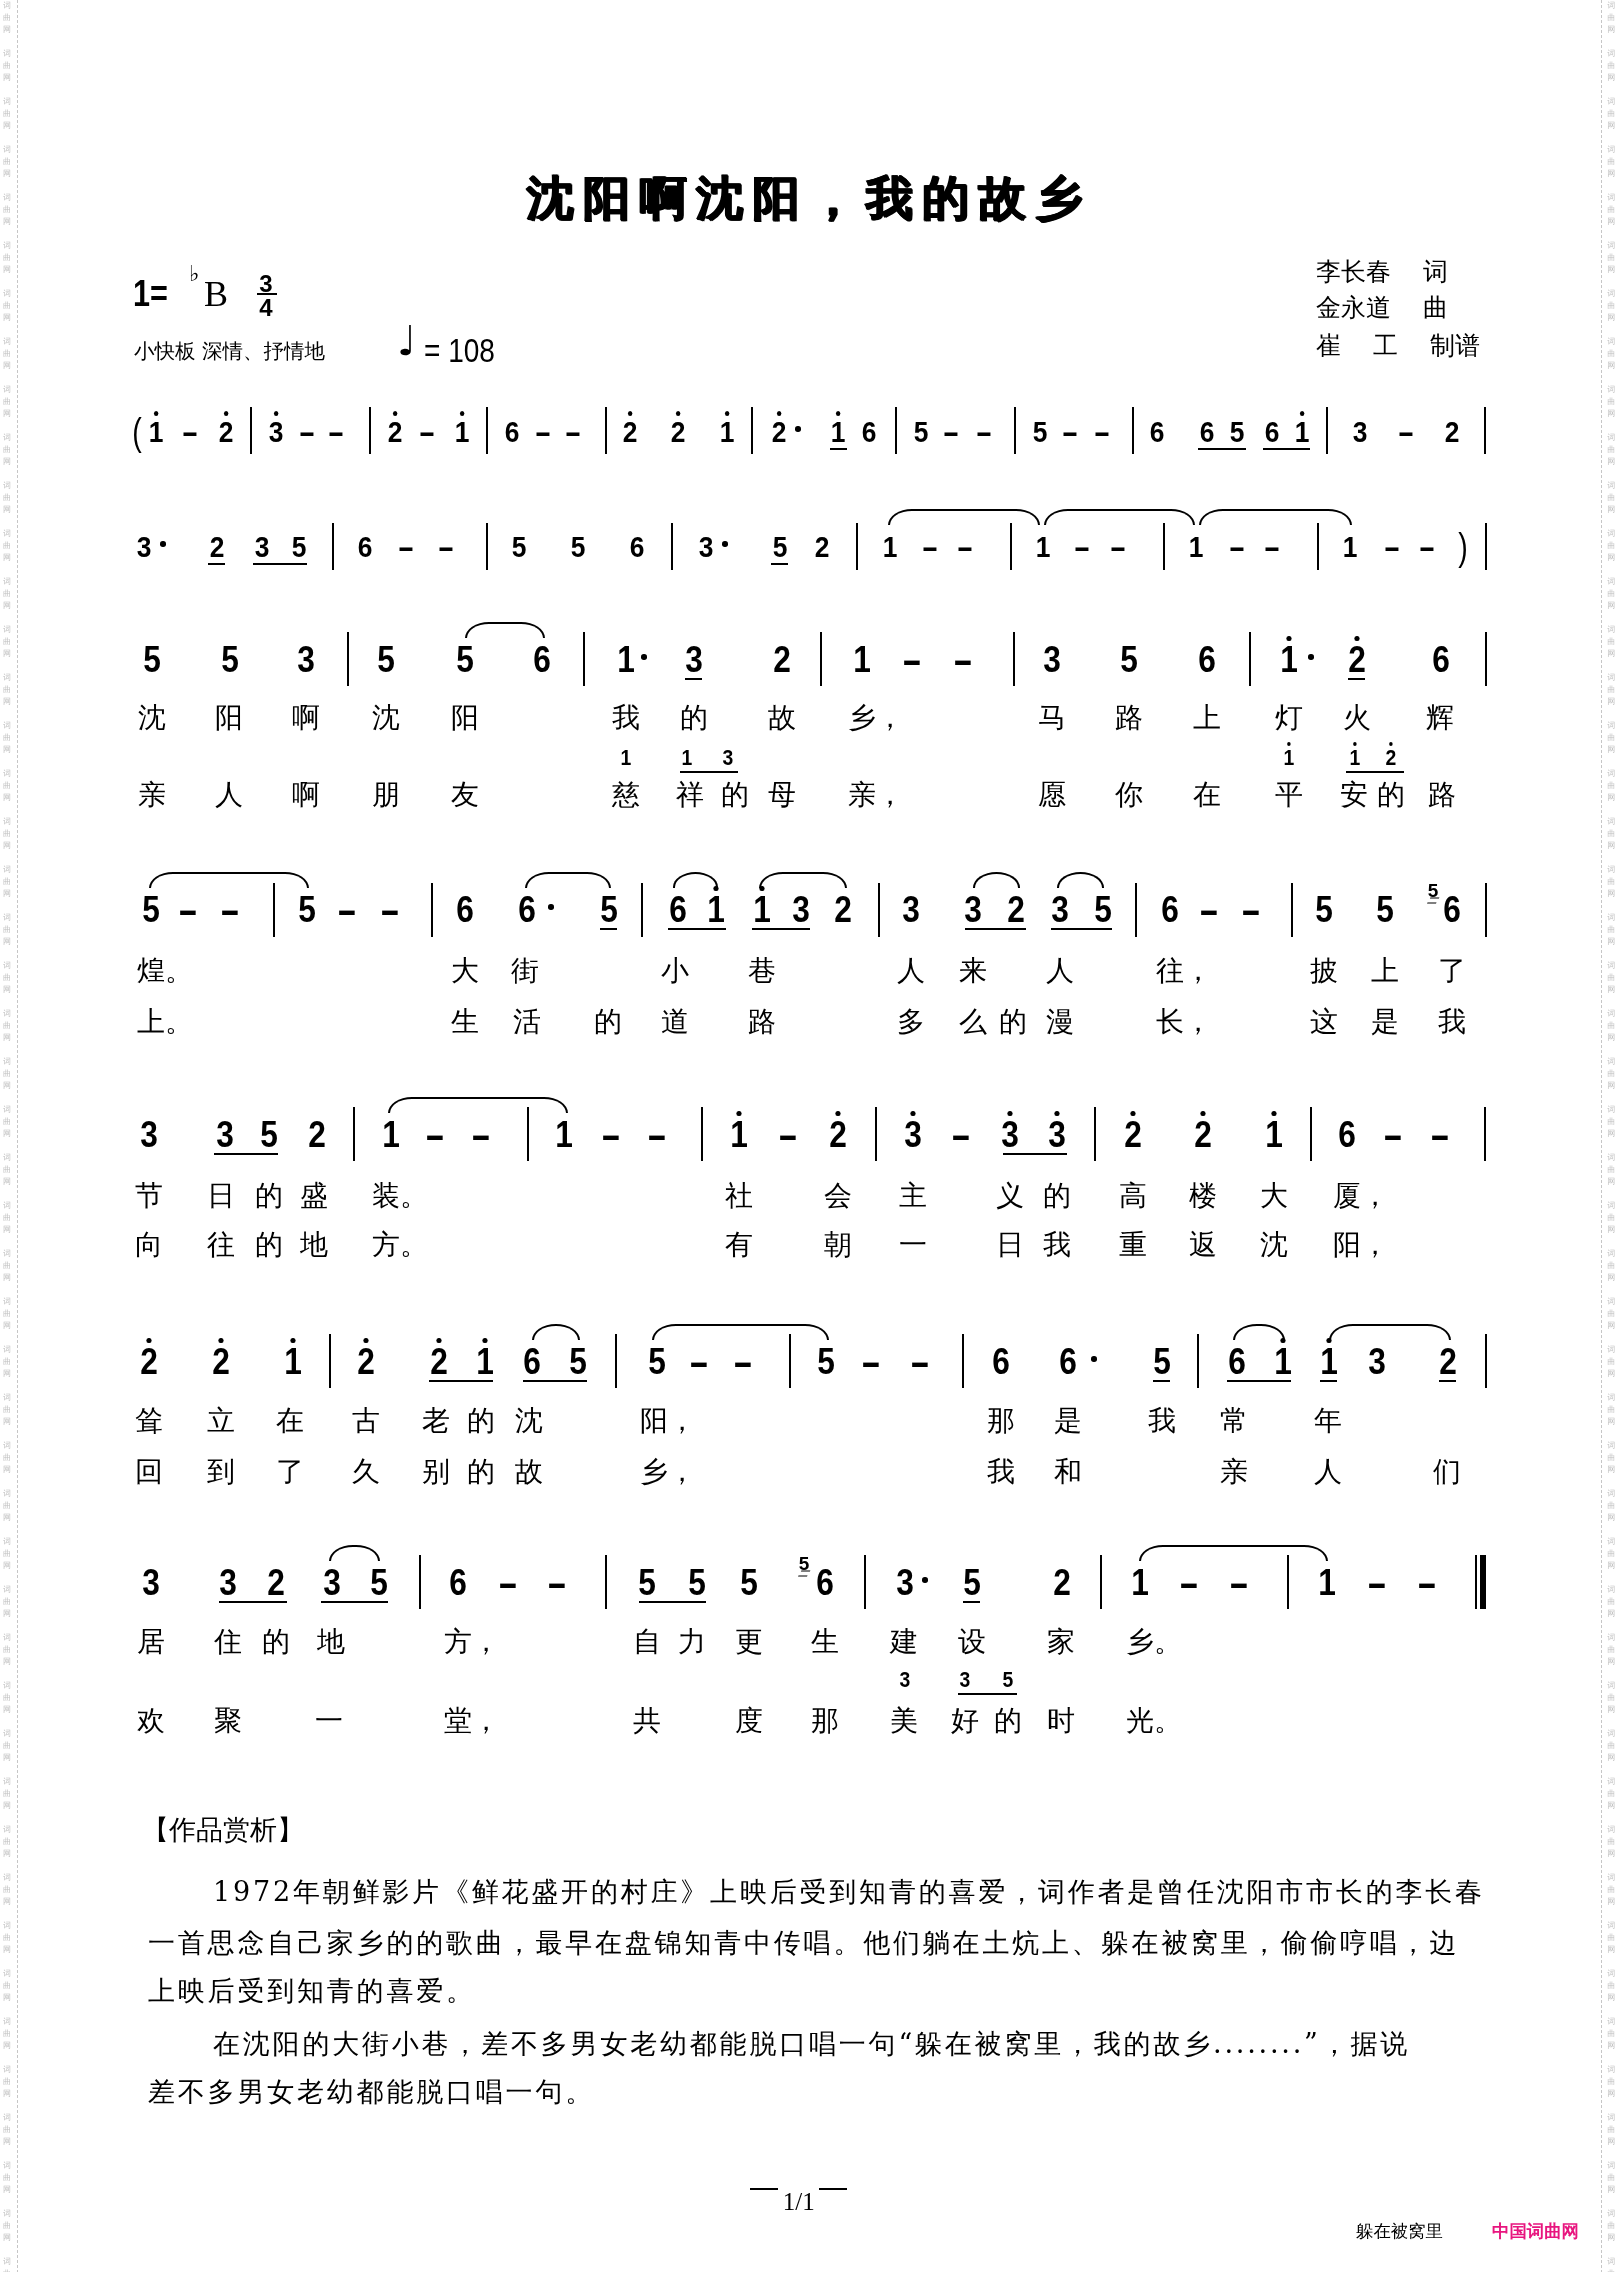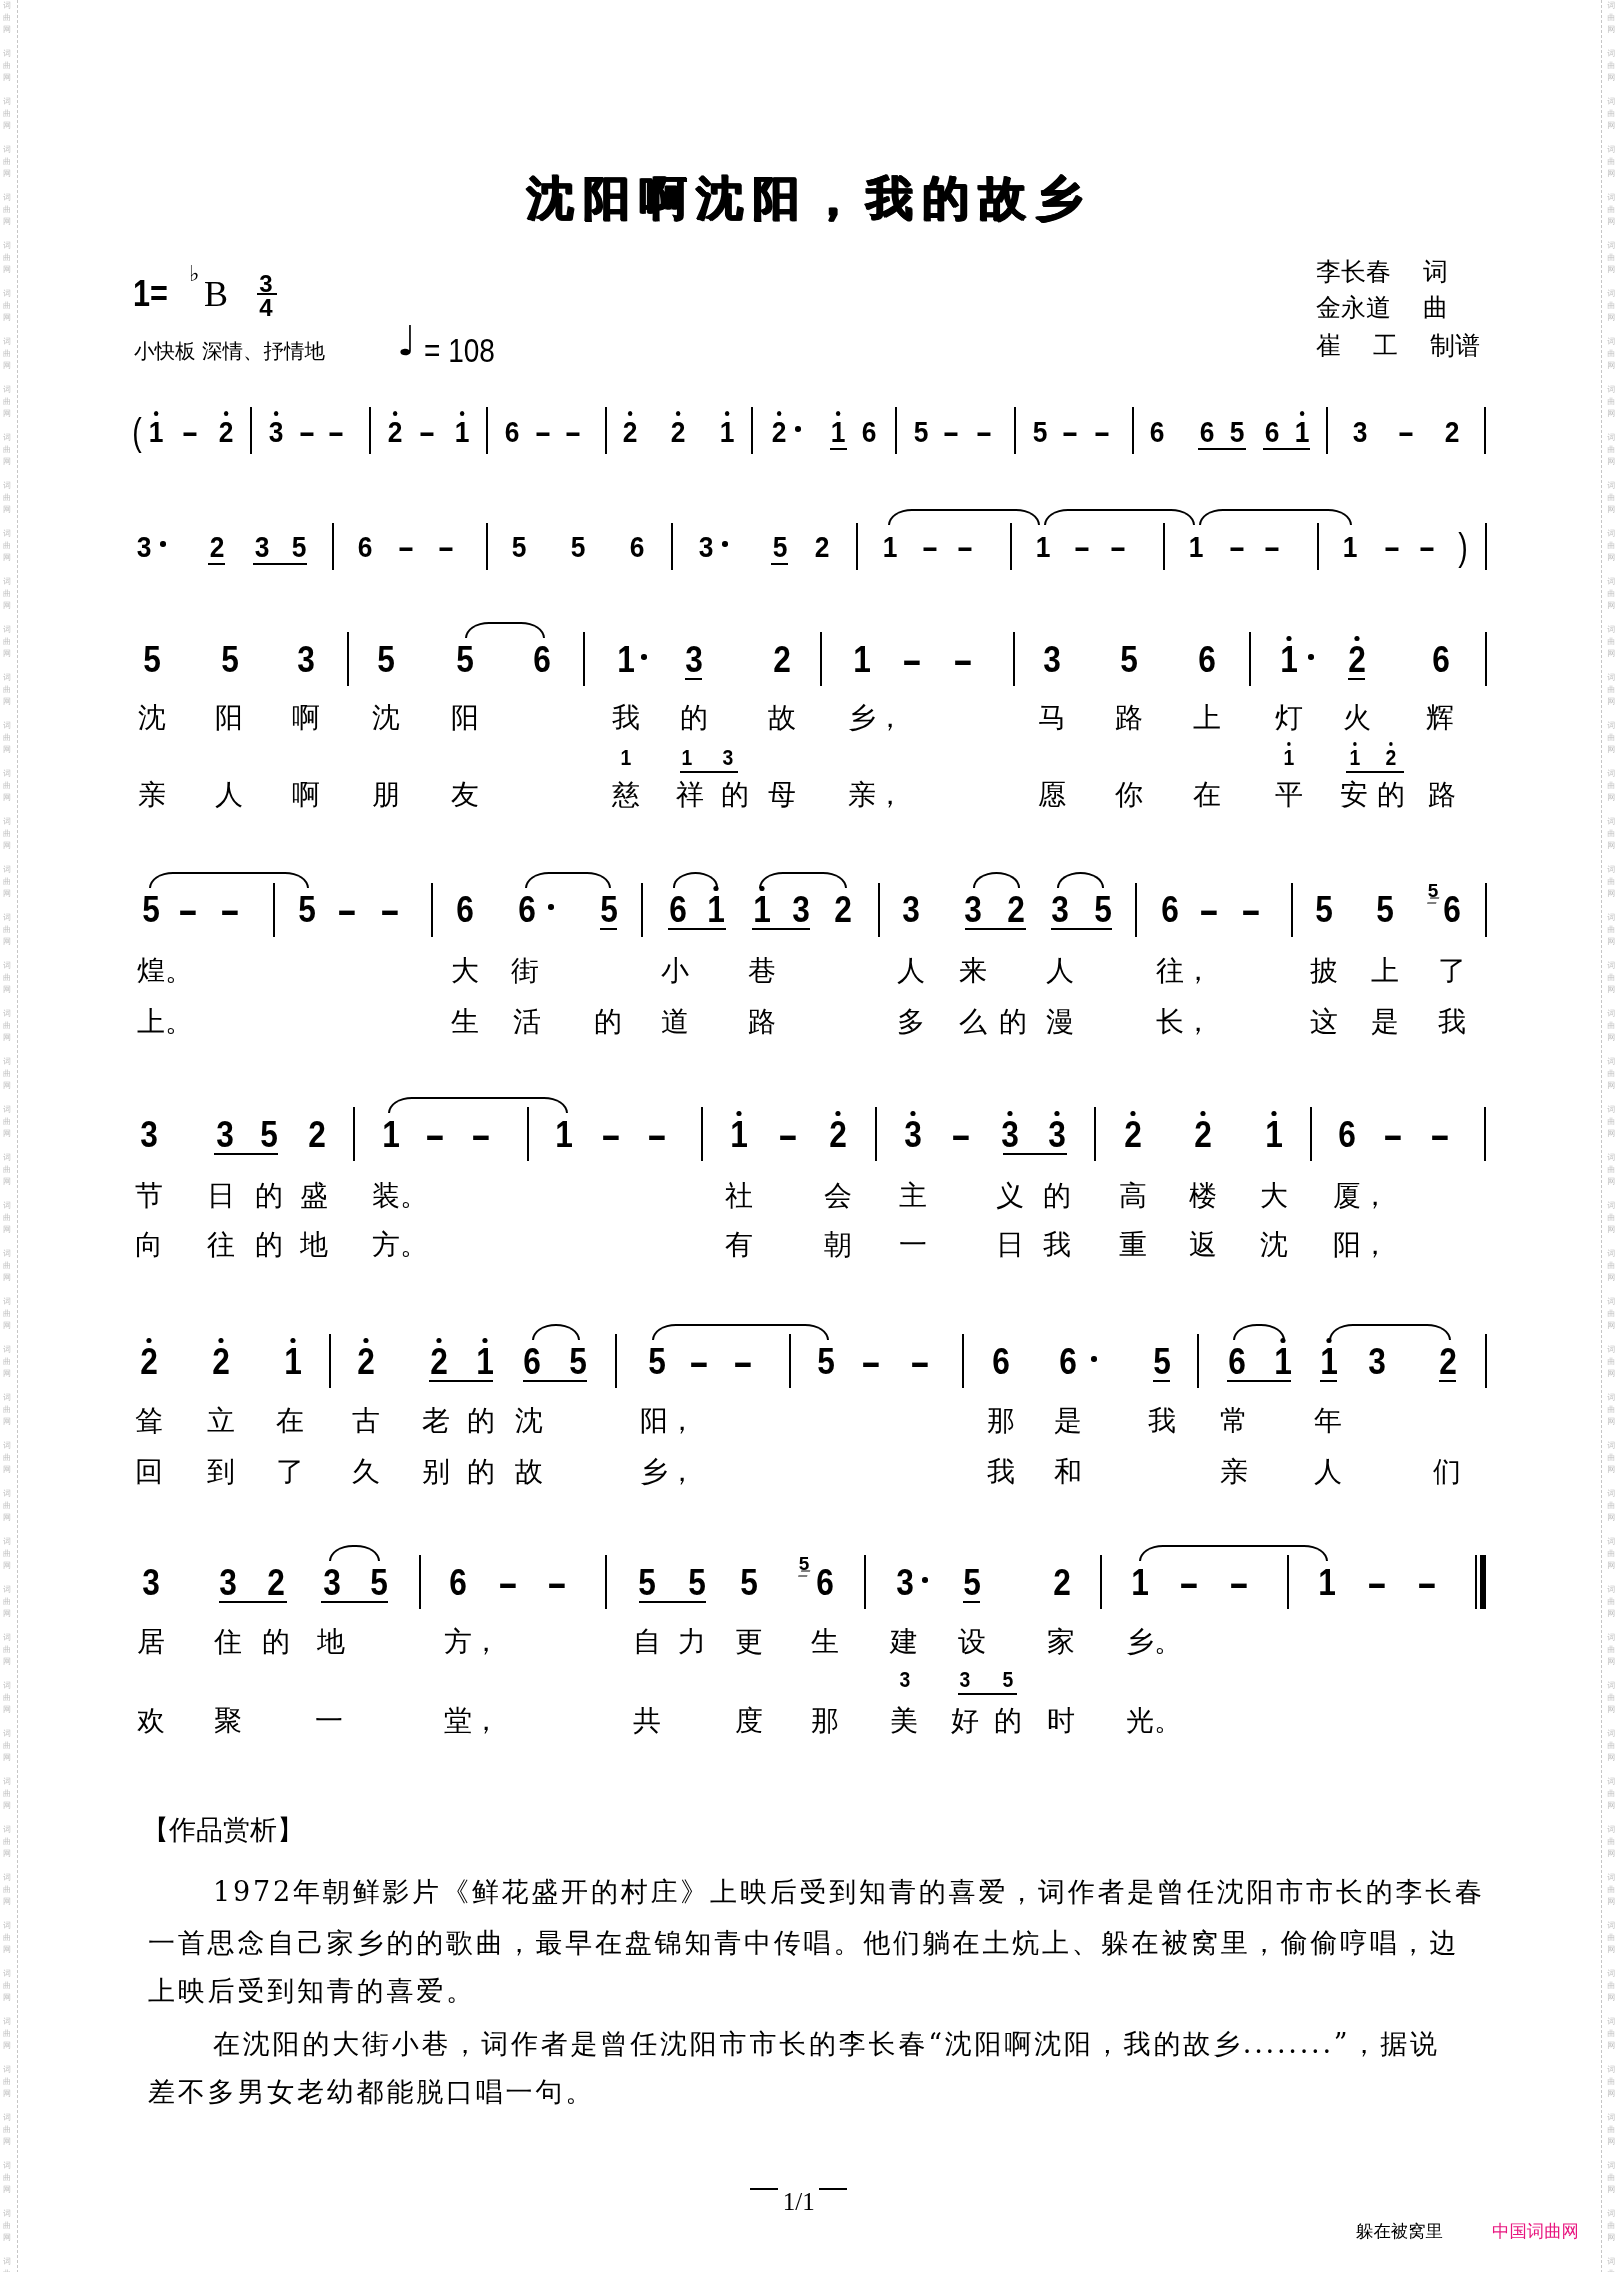--- a/index.html
+++ b/index.html
@@ -884,25 +884,25 @@
     <span class="ly" style="left: 1047px; top: 1707px;">时</span>
     <span class="ly" style="left: 1126px; top: 1707px;">光。</span>
   </div>
 
 <div>
   <div class="cm-head">【作品赏析】</div>
   <div id="commentary-body">
       <div class="cm-line" style="left: 213px; top: 1878px;">1972年朝鲜影片《鲜花盛开的村庄》上映后受到知青的喜爱，词作者是曾任沈阳市市长的李长春</div>
       <div class="cm-line" style="left: 148px; top: 1929px;">一首思念自己家乡的的歌曲，最早在盘锦知青中传唱。他们躺在土炕上、躲在被窝里，偷偷哼唱，边</div>
       <div class="cm-line" style="left: 148px; top: 1977px;">上映后受到知青的喜爱。</div>
-      <div class="cm-line" style="left: 213px; top: 2030px;">在沈阳的大街小巷，词作者是曾任沈阳市市长的李长春“沈阳啊沈阳，我的故乡........”，据说</div>
+      <div class="cm-line" style="left: 213px; top: 2030px;">在沈阳的大街小巷，差不多男女老幼都能脱口唱一句“躲在被窝里，我的故乡........”，据说</div>
       <div class="cm-line" style="left: 148px; top: 2078px;">差不多男女老幼都能脱口唱一句。</div>
     </div>
 </div>
 
 <div class="pagenum">
   <span class="ul"></span>
   <span class="pn">1/1</span>
   <span class="ul"></span>
 </div>
 <div class="src-label">躲在被窝里</div>
-<div class="src-site" style="color: rgb(232, 21, 127);">中国词曲网</div>
+<div class="src-site" style="color: rgb(232, 21, 127); font-weight: bold;">中国词曲网</div>
 
 
 </body></html>

